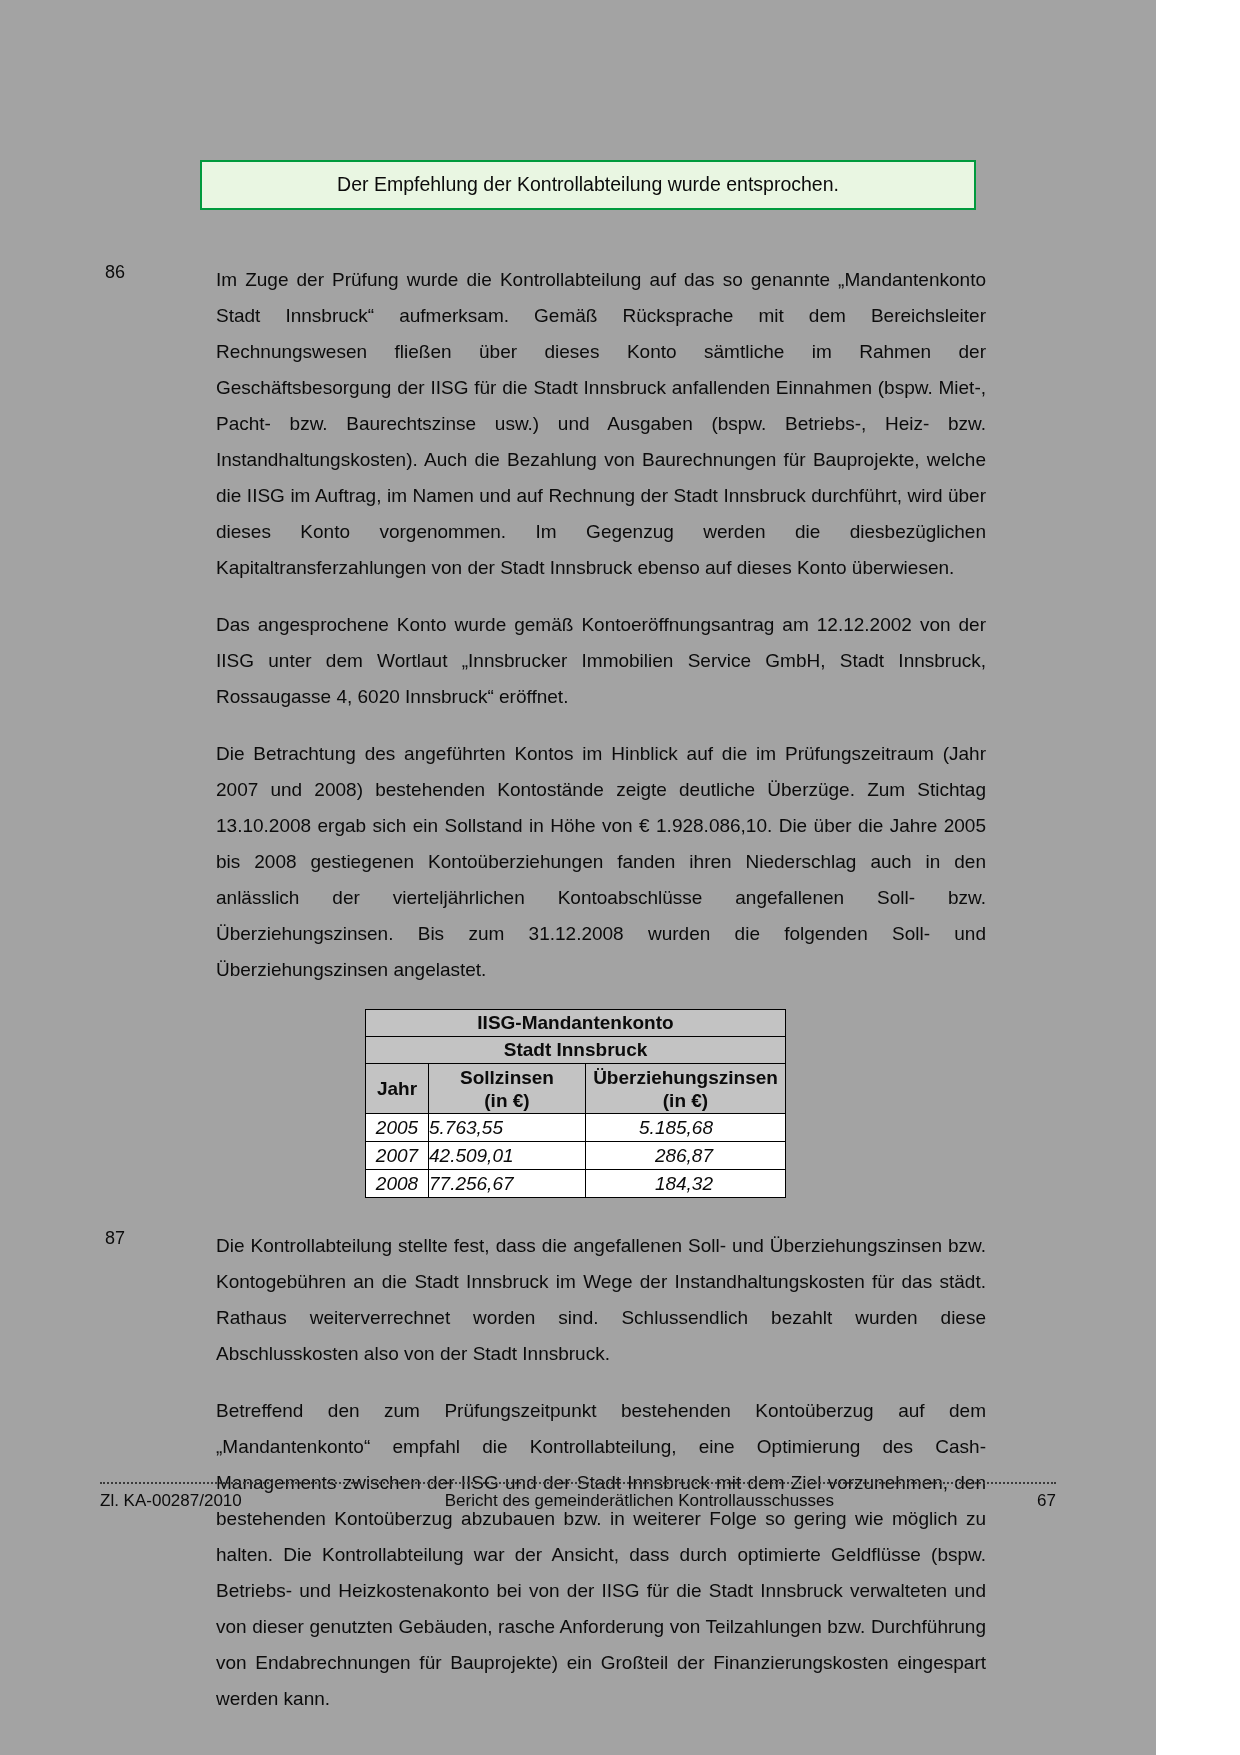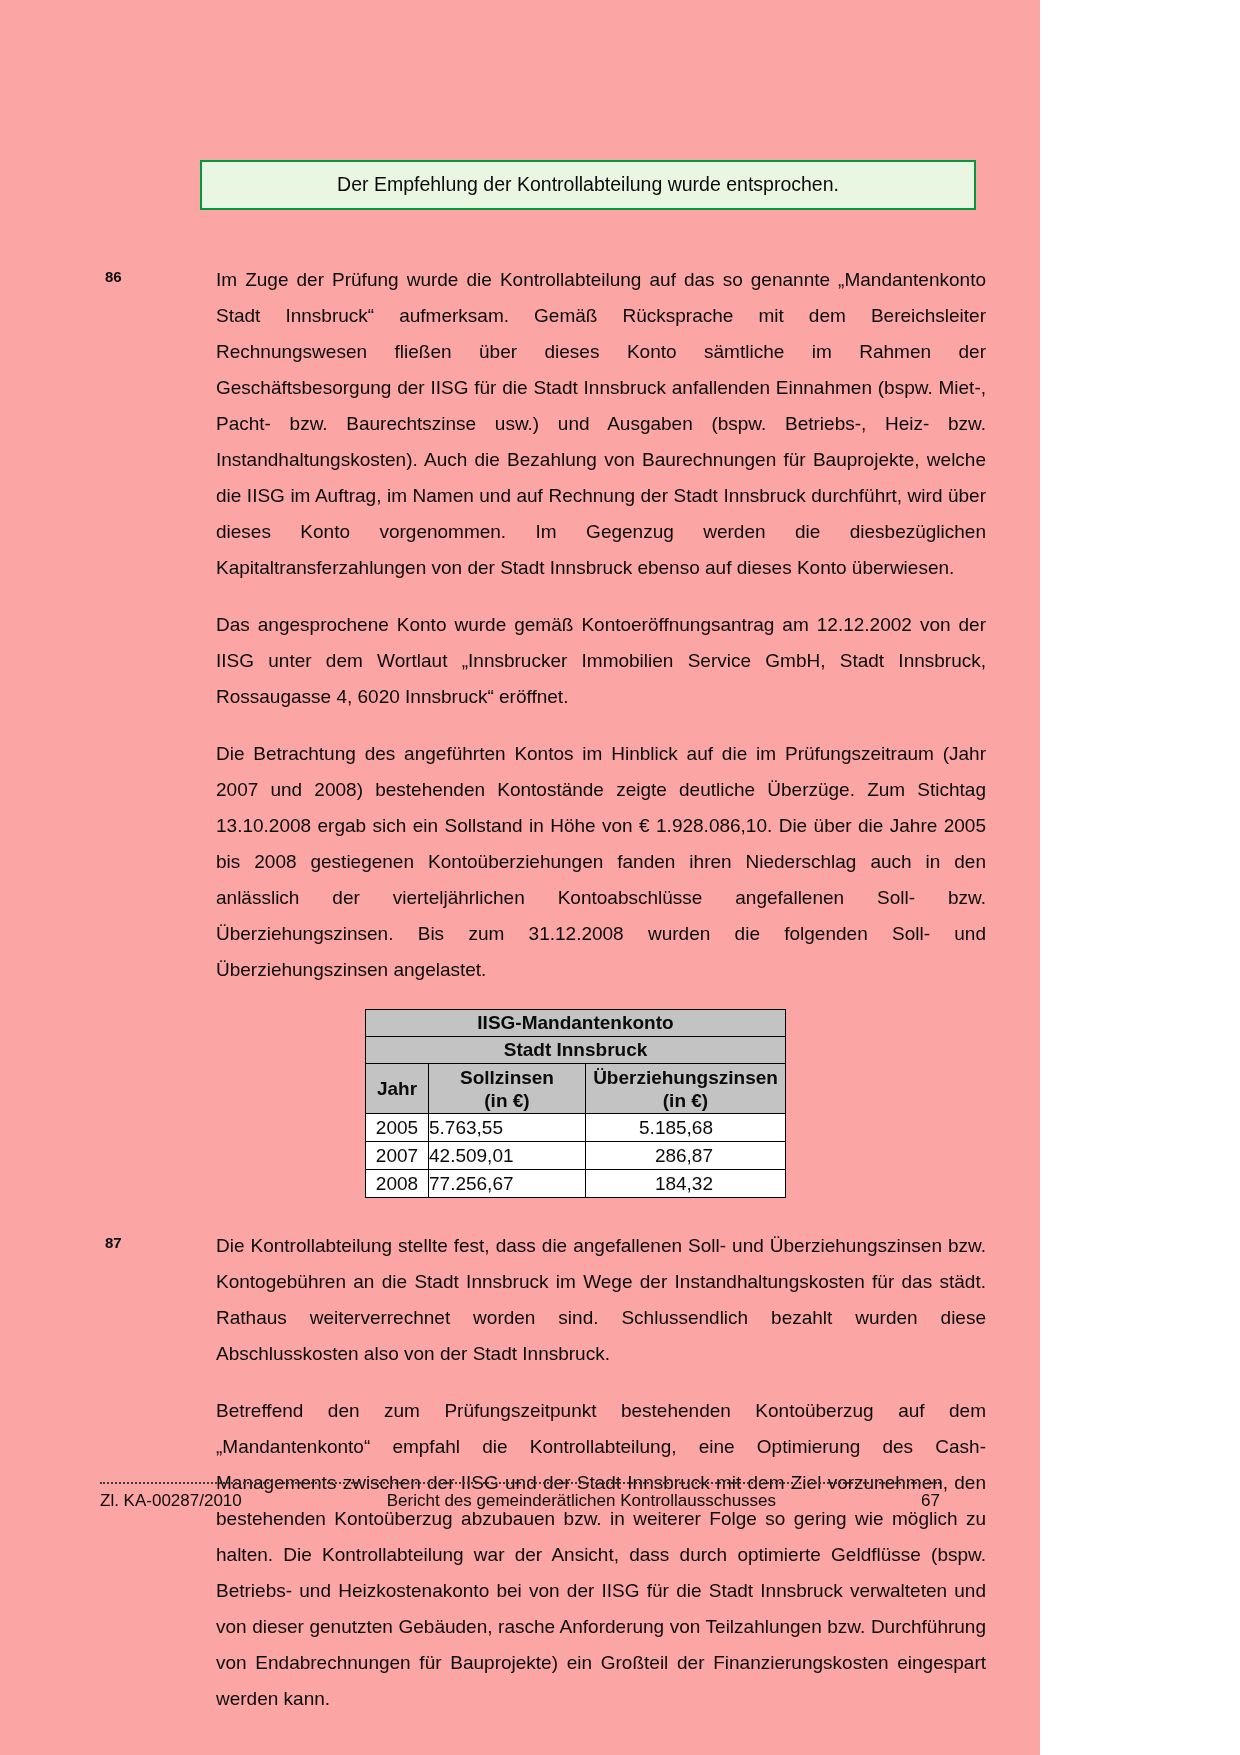--- a/index.html
+++ b/index.html
@@ -1,22 +1,22 @@
 <!DOCTYPE html>
 <html lang="de"><head>
 <meta charset="utf-8">
 <style>
   html, body { margin: 0; padding: 0; background: #ffffff; }
   * { box-sizing: border-box; }
 
   .page {
     position: relative;
-    width: 1040px;
+    width: 1156px;
     height: 1755px;
-    background: #fca5a5;
+    background: #a3a3a3;
     font-family: "Liberation Sans", "DejaVu Sans", sans-serif;
     color: #0b0b0b;
     overflow: hidden;
     padding-left: 11px;
   }
 
   .content {
     position: absolute;
     top: 160px;
     left: 200px;
@@ -31,23 +31,22 @@
     padding: 11px 10px 12px 10px;
     font-size: 19.5px;
     margin-bottom: 52px;
   }
 
   .numbered-section { position: relative; }
 
   .para-num {
     position: absolute;
     left: -95px;
-    top: 6px;
-    font-size: 15px;
-    font-weight: bold;
+    top: 0;
+    font-size: 18px;
   }
 
   .numbered-section p,
   .content p {
     margin: 0 0 21px 16px;
     font-size: 19px;
     line-height: 36px;
     text-align: justify;
   }
 
@@ -65,21 +64,21 @@
     border: 1px solid #000000;
     padding: 0;
   }
   .zins-table th {
     background: #c3c3c3;
     font-weight: bold;
     text-align: center;
   }
   .zins-table .t-title { height: 27px; }
   .zins-table .t-colhead { height: 50px; white-space: pre-line; line-height: 23px; }
-  .zins-table td { height: 28px; background: #ffffff; }
+  .zins-table td { height: 28px; background: #ffffff; font-style: italic; }
   .zins-table td.c-year { text-align: center; }
   .zins-table td.c-val2 { padding-right: 23px; }
   .zins-table td.c-val3 { text-align: right; padding-right: 72px; }
 
   .footer {
     position: absolute;
     top: 1482px;
     left: 100px;
     right: 100px;
   }

